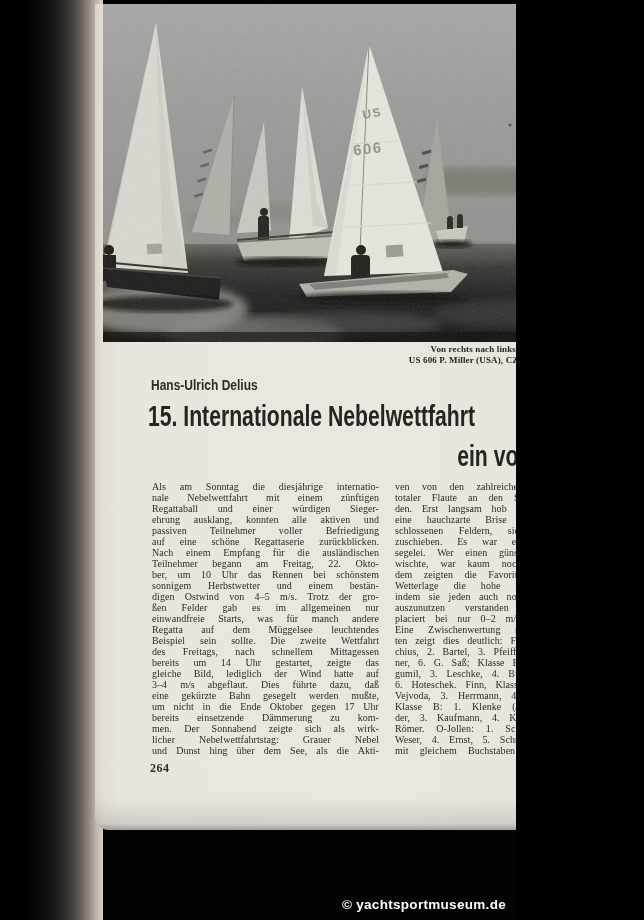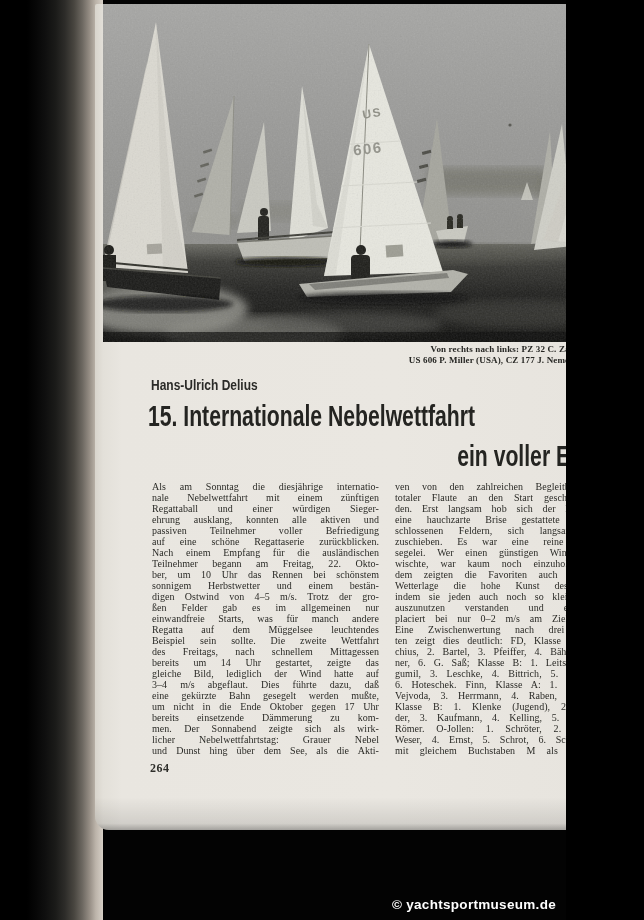--- a/index.html
+++ b/index.html
@@ -1,17 +1,17 @@
 <!DOCTYPE html>
 <html><head>
 <meta charset="utf-8">
 <style>
   html,body { margin:0; padding:0; background:#000; }
   .scan {
-    position:relative; width:566px; height:920px; overflow:hidden;
+    position:relative; width:516px; height:920px; overflow:hidden;
     background:#030303; font-family:"Liberation Serif", serif;
   }
   .spine {
     position:absolute; left:0; top:0; width:103px; height:920px;
     background:linear-gradient(90deg,
       #000 0%, #000 26%, #060606 34%, #0f0f0f 44%, #1b1b19 54%,
       #2d2c29 63%, #494640 72%, #6d6861 80%, #968e85 87%,
       #bcb4aa 93%, #d6cfc6 100%);
   }
   .page {

